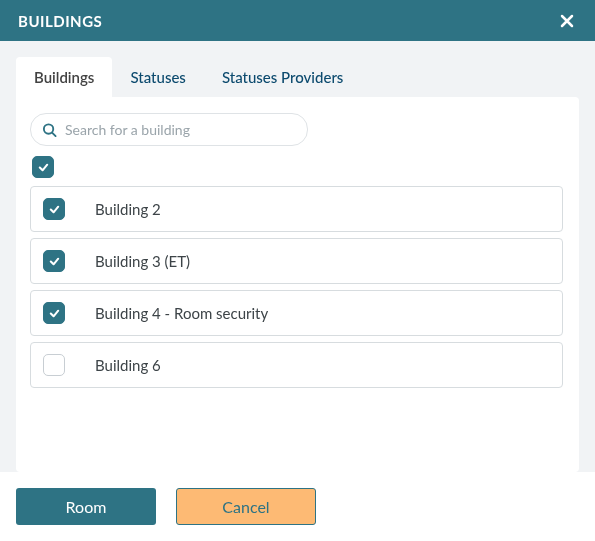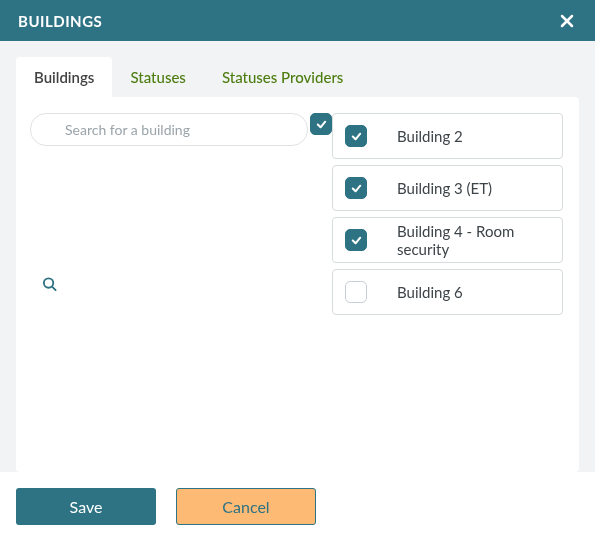--- a/index.html
+++ b/index.html
@@ -45,36 +45,37 @@
     flex-direction: column;
     min-height: 0;
   }
   .tabs {
     display: flex;
     gap: 0;
   }
   .tab {
     padding: 11px 18px;
     font-size: 15px;
-    color: #4d7c0f;
+    color: #0c4a6e;
     font-weight: 500;
     cursor: pointer;
     border-radius: 4px 4px 0 0;
   }
   .tab.active {
     background: #fff;
     color: #424242;
     font-weight: 600;
   }
   .panel {
     background: #fff;
     border-radius: 0 4px 4px 4px;
     padding: 16px 14px 8px 14px;
     flex: 1;
     display: flex;
+    flex-direction: column;
     min-height: 0;
   }
   .search-wrap {
     position: relative;
     margin-bottom: 10px;
   }
   .search-icon {
     position: absolute;
     left: 12px;
     top: 50%;
@@ -231,15 +232,15 @@
         </div>
         <div class="list-item">
           <span class="checkbox"></span>
           <span class="label">Building 6</span>
         </div>
       </div>
   </div>
 </div>
 
 <div class="footer">
-  <button class="btn btn-primary">Save</button>
+  <button class="btn btn-primary">Room</button>
   <button class="btn btn-secondary">Cancel</button>
 </div>
 
 </body></html>

